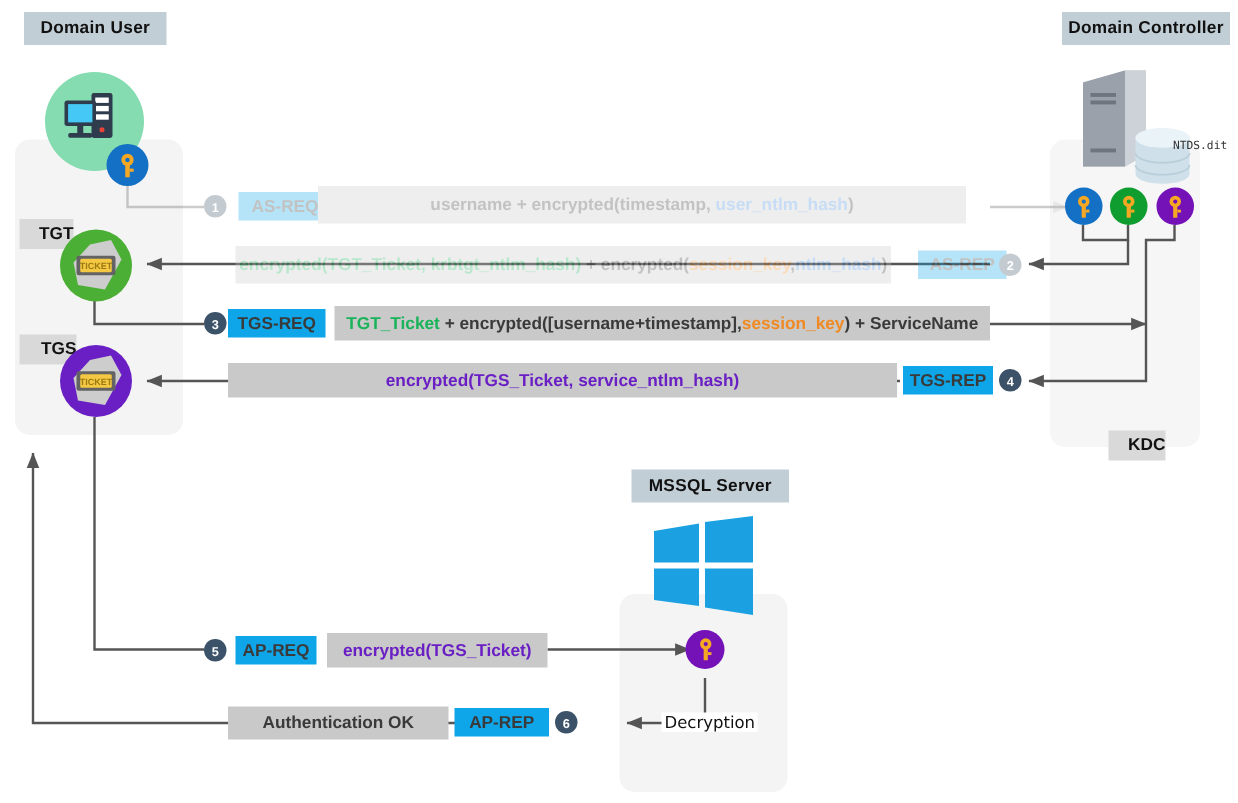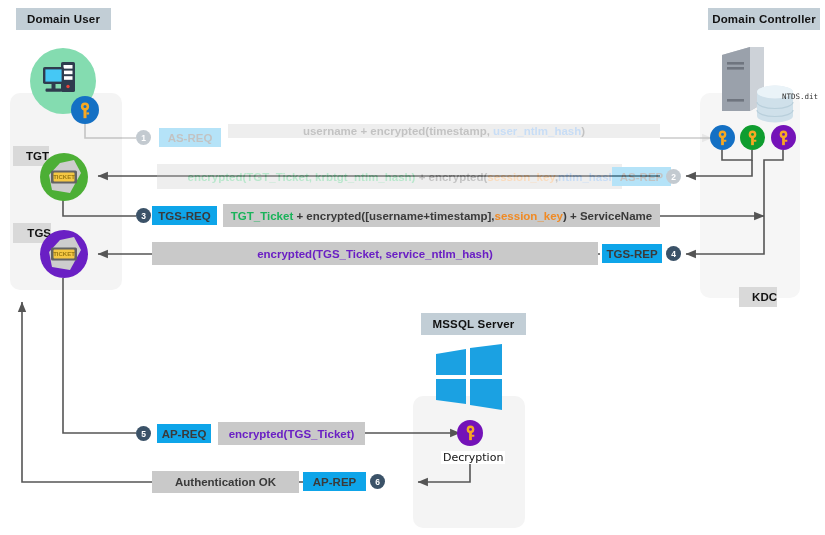--- a/index.html
+++ b/index.html
@@ -41,21 +41,21 @@
   .faded{opacity:.30;}
   .grn{color:#19b35a;}
   .org{color:#f08a24;}
   .blu{color:#4a90e2;}
   .pur{color:#6a1fc4;}
   .dark{color:#3a3a3a;}
   svg.ov{position:absolute;left:0;top:0;width:825px;height:535px;
          pointer-events:none;overflow:visible;}
 
   .decLabel{position:absolute;background:#fff;font-size:11px;color:#111;
-            font-family:"DejaVu Sans",sans-serif;white-space:nowrap;padding:0 2px;}
+            font-family:"DejaVu Sans",sans-serif;white-space:nowrap;padding:0 2px;margin-top:24px;}
   .ntds{position:absolute;font-family:"DejaVu Sans Mono",monospace;
         font-size:7.5px;color:#333;white-space:nowrap;}
 </style>
 </head>
 <body>
 
 <div id="stage">
 
   <div class="panel" style="left:10px;top:93px;width:112px;height:197px;"></div>
   <div class="panel kdc" style="left:700px;top:93px;width:100px;height:205px;"></div>
@@ -219,27 +219,27 @@
   </div>
   <div class="decLabel" style="left:441px;top:451px;">Decryption</div>
 
   <div class="faded">
     <div class="num" style="left:136px;top:130px;">
       <span>1</span>
     </div>
     <div class="bar lbl" style="left:159px;top:128px;width:62px;height:19px;">
       <span>AS-REQ</span>
     </div>
-    <div class="bar body" style="left:228px;top:124px;width:432px;height:14px;">
+    <div class="bar body" style="left:212px;top:124px;width:432px;height:25px;">
       <span><span class="dark">username + encrypted(timestamp, </span><span class="blu">user_ntlm_hash</span><span class="dark">)</span></span>
     </div>
   </div>
 
   <div class="faded">
-    <div class="bar body" style="left:157px;top:164px;width:437px;height:25px;padding-left:28px;">
+    <div class="bar body" style="left:157px;top:164px;width:437px;height:25px;">
       <span><span class="grn">encrypted(TGT_Ticket, krbtgt_ntlm_hash)</span><span class="dark"> + encrypted(</span><span class="org">session_key</span><span class="dark">,</span><span class="blu">ntlm_hash</span><span class="dark">)</span></span>
     </div>
     <div class="bar lbl" style="left:612px;top:167px;width:59px;height:19px;">
       <span>AS-REP</span>
     </div>
     <div class="num" style="left:666px;top:169px;">
       <span>2</span>
     </div>
   </div>
 

